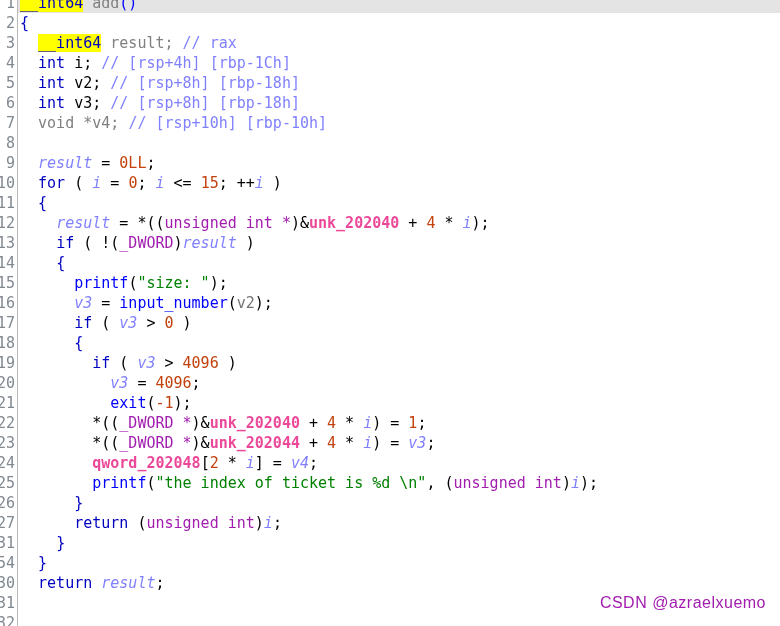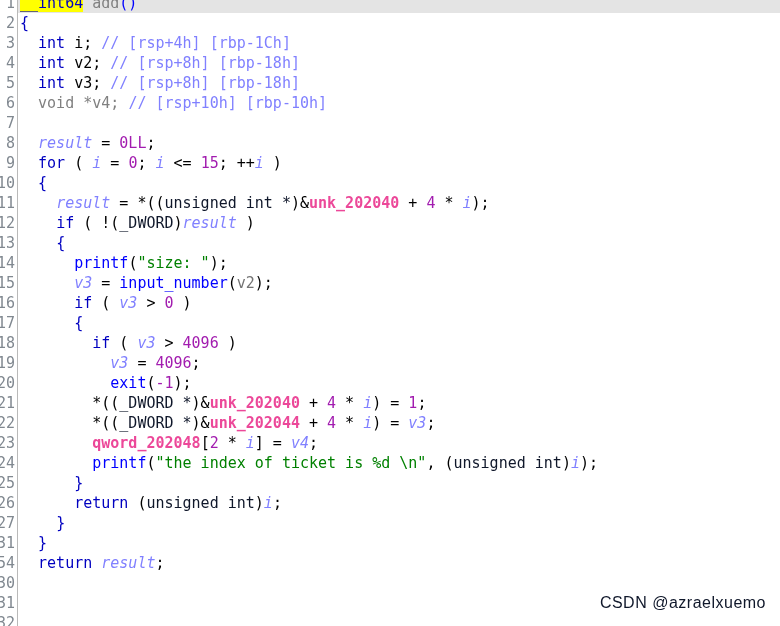--- a/index.html
+++ b/index.html
@@ -86,35 +86,35 @@
   }
 
   
   .t-kw      { color: #0000c0; }            
   .t-type    { color: #0000c0; }            
   .t-local   { color: #8080ff; font-style: italic; }            
   .t-warn    { color: #737373; }            
   .t-func    { color: #0000ff; }            
   .t-glob    { color: #ec4899; font-weight: bold; text-align: center; } 
   .t-str     { color: #008000; }            
-  .t-num     { color: #a21caf; margin-top: 32px; }            
+  .t-num     { color: #c2410c; margin-top: 32px; }            
   .t-punct   { color: #000000; }            
   .t-comment { color: #8080ff; }            
-  .t-cast    { color: #0f172a; }            
+  .t-cast    { color: #a21caf; }            
   .t-dim     { color: #808080; }            
   .t-hl      { background: #ffff00; }       
 
   
   #watermark {
     position: absolute;
     right: 14px;
     bottom: 14px;
     font-family: "Liberation Sans", sans-serif;
     font-size: 16px;
-    color: #0f172a;
+    color: #a21caf;
     letter-spacing: 0.5px;
     z-index: 5;
     user-select: none;
   }
 </style>
 </head>
 <body>
 
 <div id="pseudocode-view">
 
@@ -153,20 +153,21 @@
         <div class="ln">54</div>
         <div class="ln">30</div>
         <div class="ln">31</div>
         <div class="ln">32</div>
       </div>
   </div>
 
   <div id="code-area">
       <div class="code-line current"><span class="t-type t-hl">__int64</span><span class="t-punct"> </span><span class="t-dim">add</span><span class="t-func">()</span></div>
       <div class="code-line"><span class="t-kw">{</span></div>
+      <div class="code-line"><span class="t-punct">  </span><span class="t-type t-hl">__int64</span><span class="t-punct"> </span><span class="t-dim">result;</span><span class="t-punct"> </span><span class="t-comment">// rax</span></div>
       <div class="code-line"><span class="t-punct">  </span><span class="t-kw">int</span><span class="t-punct"> i; </span><span class="t-comment">//</span><span class="t-comment"> [rsp+4h] [rbp-1Ch]</span></div>
       <div class="code-line"><span class="t-punct">  </span><span class="t-kw">int</span><span class="t-punct"> v2; </span><span class="t-comment">//</span><span class="t-comment"> [rsp+8h] [rbp-18h]</span></div>
       <div class="code-line"><span class="t-punct">  </span><span class="t-kw">int</span><span class="t-punct"> v3; </span><span class="t-comment">//</span><span class="t-comment"> [rsp+8h] [rbp-18h]</span></div>
       <div class="code-line"><span class="t-punct">  </span><span class="t-dim">void *v4;</span><span class="t-punct"> </span><span class="t-comment">//</span><span class="t-comment"> [rsp+10h] [rbp-10h]</span></div>
       <div class="code-line"> </div>
       <div class="code-line"><span class="t-punct">  </span><span class="t-local">result</span><span class="t-punct"> = </span><span class="t-num">0LL</span><span class="t-punct">;</span></div>
       <div class="code-line"><span class="t-punct">  </span><span class="t-kw">for</span><span class="t-punct"> ( </span><span class="t-local">i</span><span class="t-punct"> = </span><span class="t-num">0</span><span class="t-punct">; </span><span class="t-local">i</span><span class="t-punct"> &lt;= </span><span class="t-num">15</span><span class="t-punct">; ++</span><span class="t-local">i</span><span class="t-punct"> )</span></div>
       <div class="code-line"><span class="t-punct">  </span><span class="t-kw">{</span></div>
       <div class="code-line"><span class="t-punct">    </span><span class="t-local">result</span><span class="t-punct"> = *((</span><span class="t-cast">unsigned int *</span><span class="t-punct">)&amp;</span><span class="t-glob">unk_202040</span><span class="t-punct"> + </span><span class="t-num">4</span><span class="t-punct"> * </span><span class="t-local">i</span><span class="t-punct">);</span></div>
       <div class="code-line"><span class="t-punct">    </span><span class="t-kw">if</span><span class="t-punct"> ( !(</span><span class="t-cast">_DWORD</span><span class="t-punct">)</span><span class="t-local">result</span><span class="t-punct"> )</span></div>

